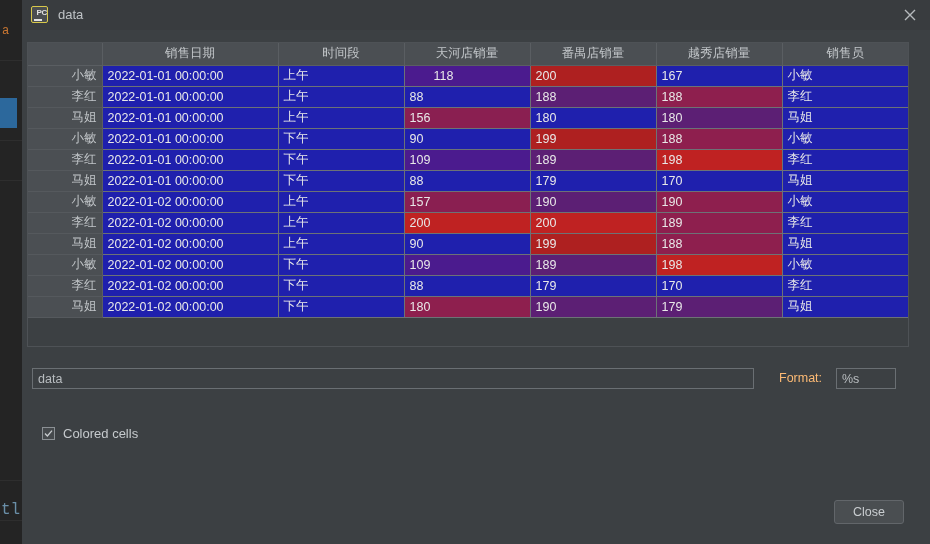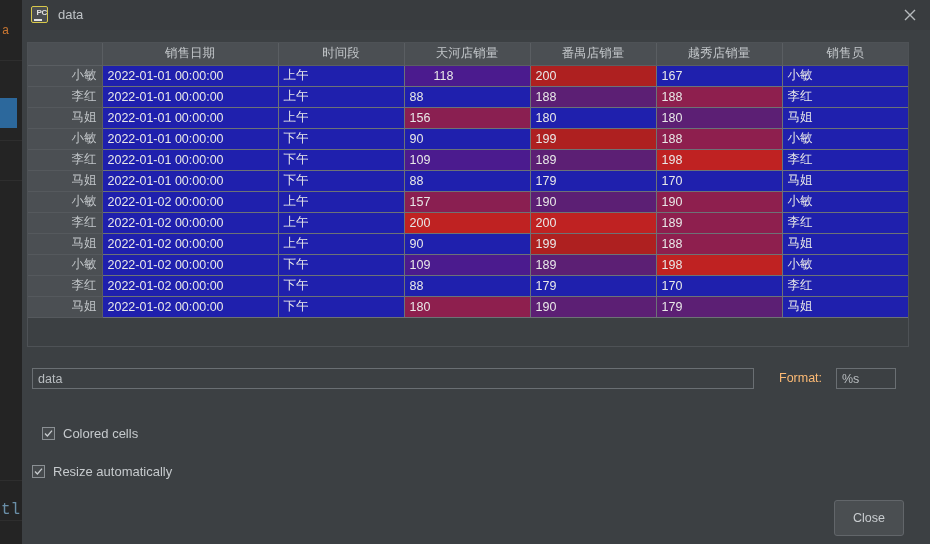--- a/index.html
+++ b/index.html
@@ -234,21 +234,21 @@
   }
   .chk-box svg { position: absolute; left: 1px; top: 1px; }
   .chk-label {
     font-size: 13px;
     color: #c6cacd;
   }
 
   .close-btn {
     position: absolute;
     left: 812px; top: 500px;
-    width: 70px; height: 36px;
+    width: 70px; height: 24px;
     background: #4a4e51;
     border: 1px solid #62666a;
     border-radius: 3px;
     box-sizing: border-box;
     color: #c9cdd0;
     font-size: 12.5px;
     font-family: inherit;
     cursor: pointer;
   }
 </style>
@@ -425,23 +425,15 @@
 
   <div class="chk-row r1" style="left:20px;">
     <span class="chk-box">
       <svg width="9" height="9" viewBox="0 0 9 9">
         <path d="M1 4.5 L3.4 7 L8 1.6" stroke="#c8cccf" stroke-width="1.3" fill="none"></path>
       </svg>
     </span>
     <span class="chk-label">Colored cells</span>
   </div>
 
-  <div class="chk-row r2" style="left:10px;">
-    <span class="chk-box">
-      <svg width="9" height="9" viewBox="0 0 9 9">
-        <path d="M1 4.5 L3.4 7 L8 1.6" stroke="#c8cccf" stroke-width="1.3" fill="none"></path>
-      </svg>
-    </span>
-    <span class="chk-label">Resize automatically</span>
-  </div>
 
   <button class="close-btn">Close</button>
 </div>
 
 </body></html>

